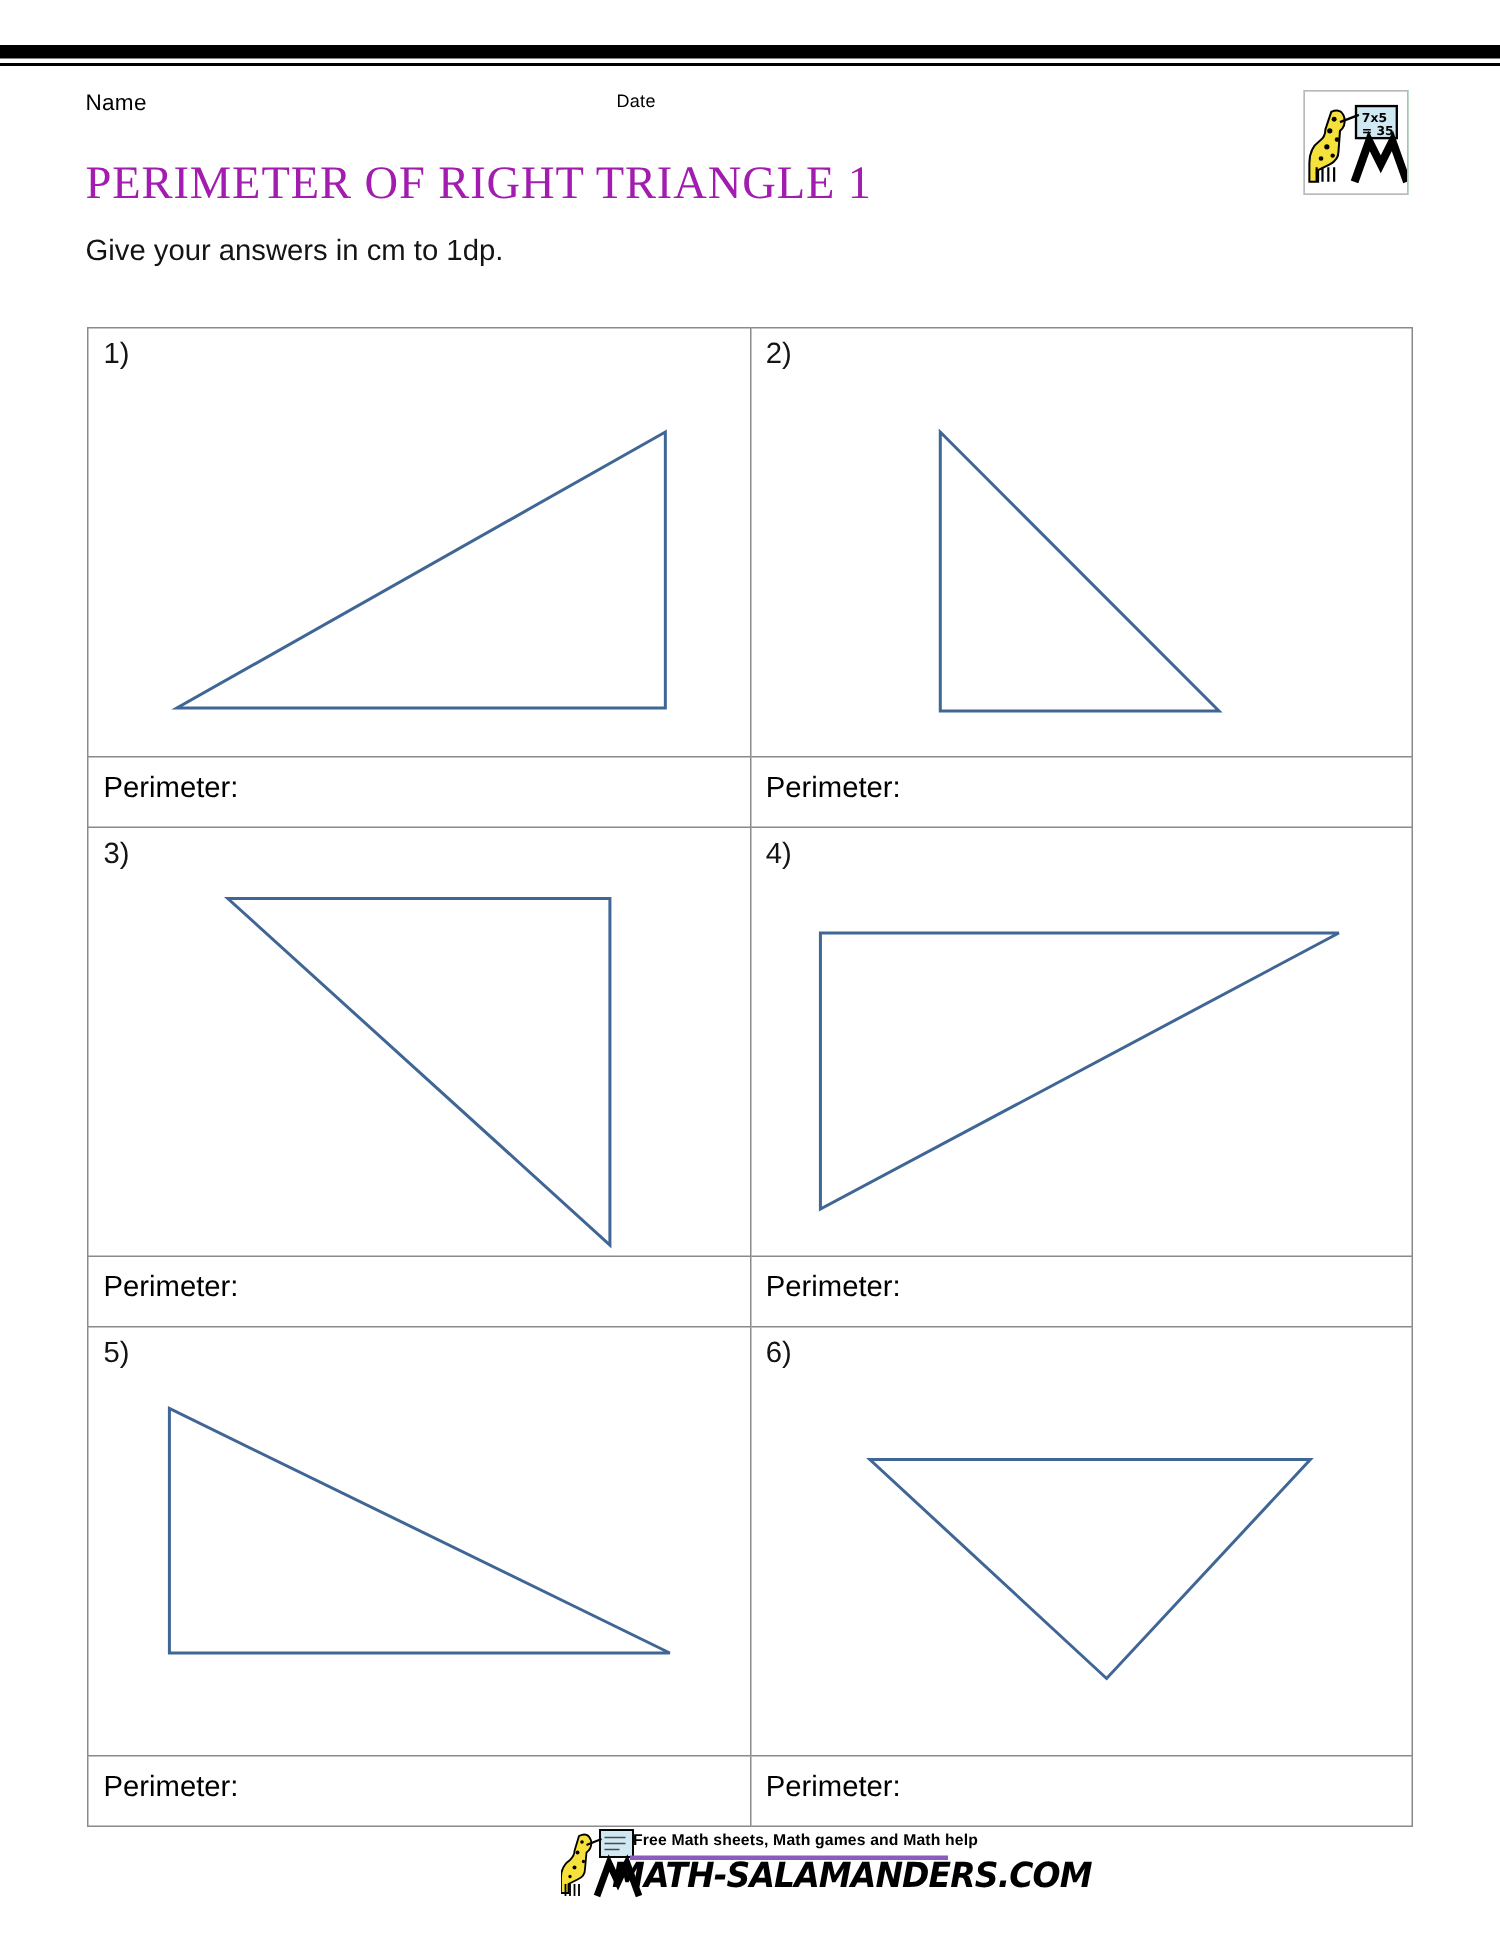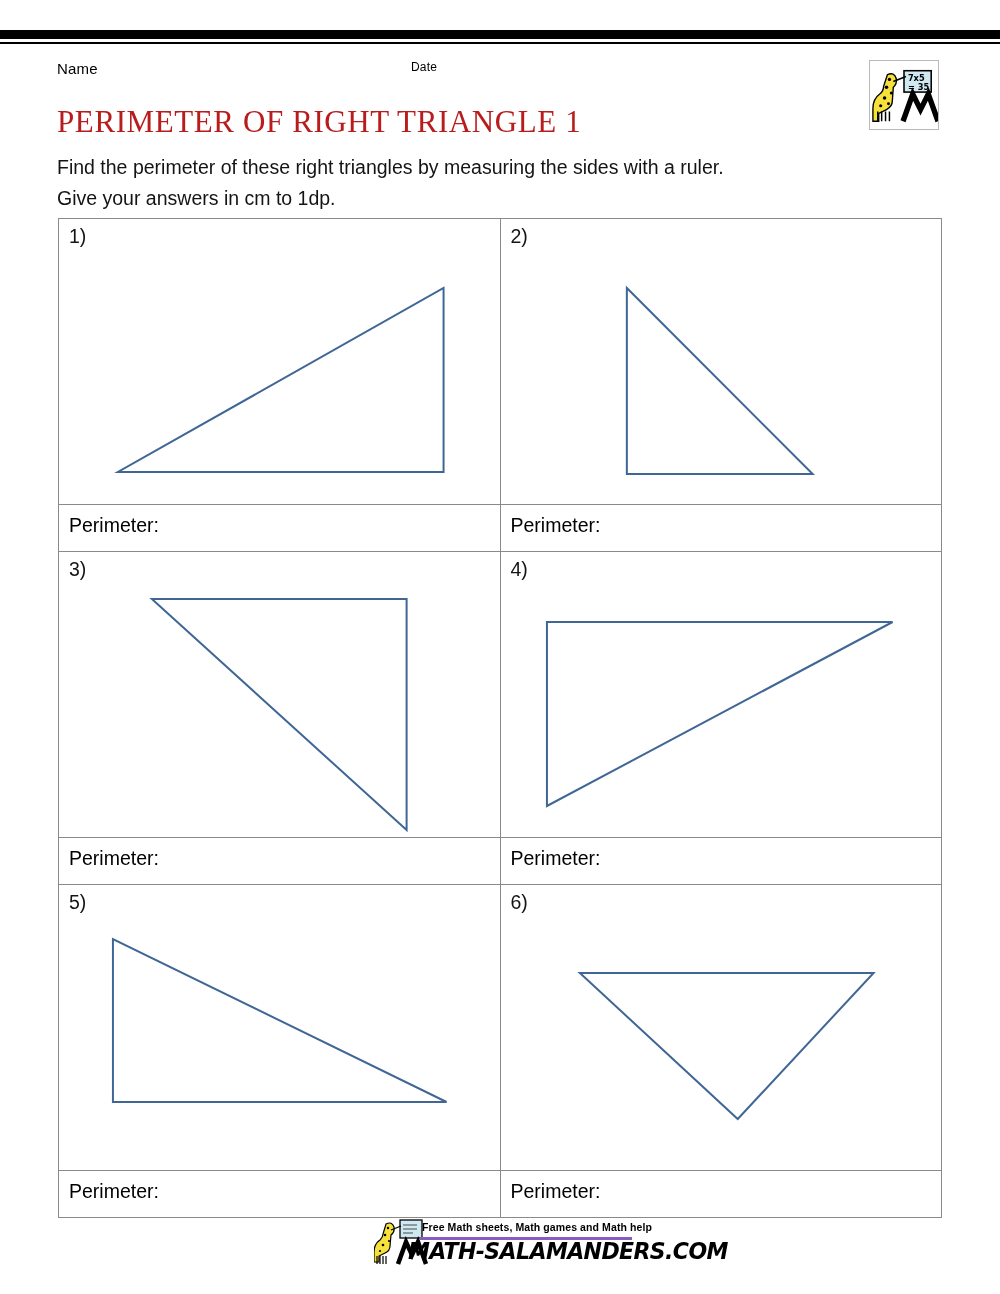--- a/index.html
+++ b/index.html
@@ -42,21 +42,21 @@
     left: 411px; top: 60px;
     font-size: 12px;
     letter-spacing: .2px;
   }
 
   .page-title {
     position: absolute;
     left: 57px; top: 104px;
     font-family: "Liberation Serif", serif;
     font-size: 31px;
-    color: #b91c1c;
+    color: #a21caf;
     letter-spacing: .6px;
     white-space: nowrap;
   }
 
   .instructions {
     position: absolute;
     left: 57px; top: 152px;
     width: 900px;
     font-size: 19.5px;
     line-height: 31px;
@@ -160,21 +160,20 @@
 
 <div class="top-rule-thick"></div>
 <div class="top-rule-thin"></div>
 
 <div class="name-label">Name</div>
 <div class="date-label">Date</div>
 
 <div class="page-title">PERIMETER OF RIGHT TRIANGLE 1</div>
 
 <div class="instructions">
-  <div>Find the perimeter of these right triangles by measuring the sides with a ruler.</div>
   <div>Give your answers in cm to 1dp.</div>
 </div>
 
 <div class="header-logo">
   <svg viewBox="0 0 70 70" width="68" height="68" xmlns="http://www.w3.org/2000/svg">
     <rect x="0" y="0" width="70" height="70" fill="#ffffff"></rect>
 
     <rect x="35" y="10" width="28" height="22" fill="#cfe8f2" stroke="#000000" stroke-width="1.6"></rect>
     <text x="39" y="21" font-family="'DejaVu Sans',sans-serif" font-size="8.5" font-weight="bold" fill="#000000">7x5</text>
     <text x="39" y="30" font-family="'DejaVu Sans',sans-serif" font-size="8.5" font-weight="bold" fill="#000000">= 35</text>

